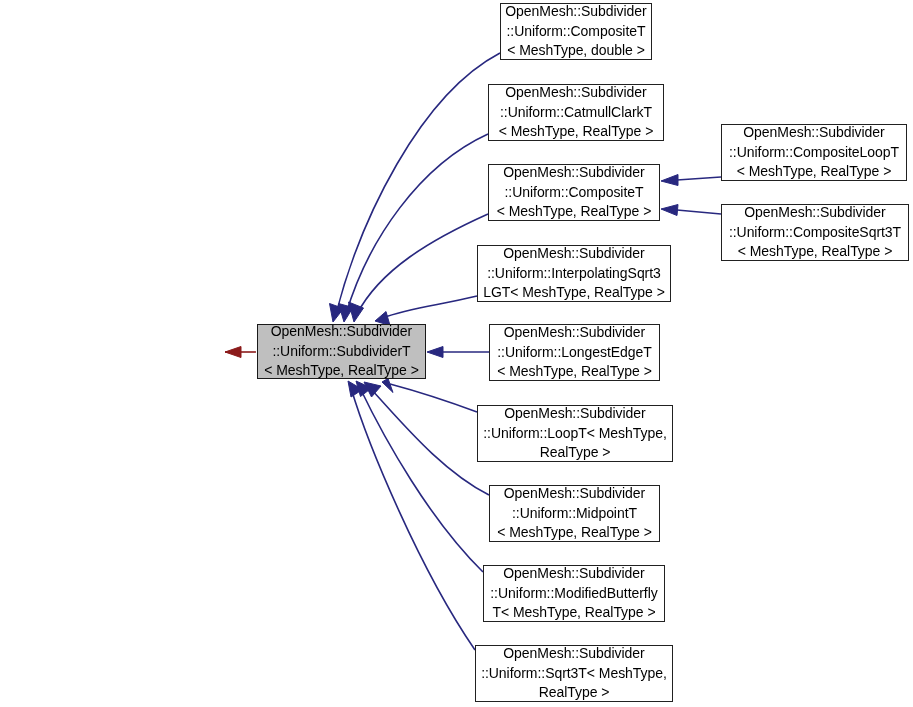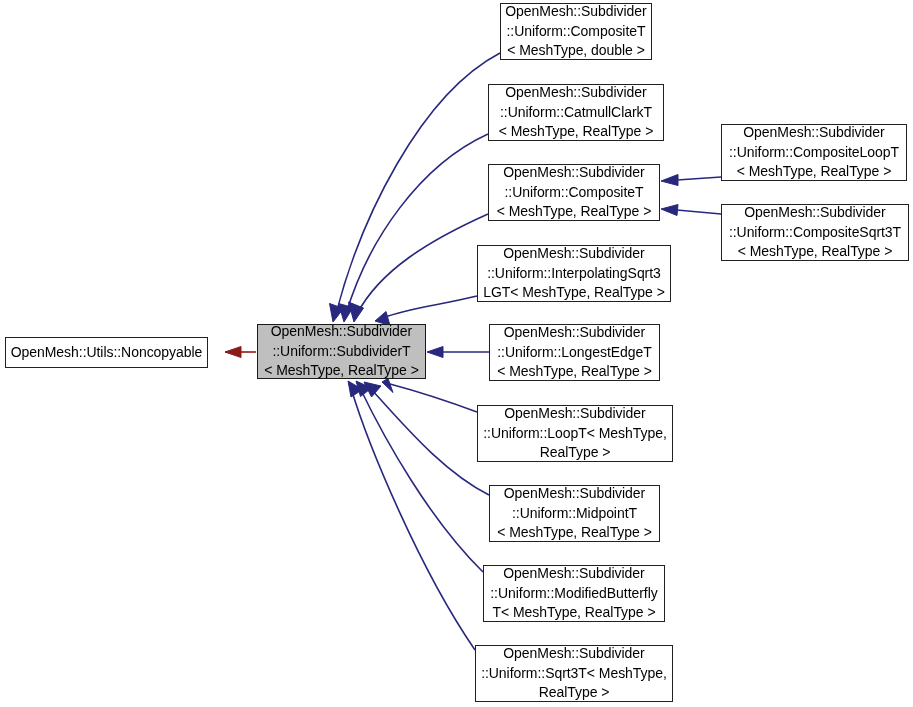--- a/index.html
+++ b/index.html
@@ -114,23 +114,20 @@
       <line x1="721" y1="177" x2="677" y2="180" stroke="#28287f" stroke-width="1.6"></line>
       <polygon points="661,181 678,174.5 678,185.5" fill="#28287f" stroke="#28287f" stroke-width="1"></polygon>
     </g>
 
     <g>
       <line x1="721" y1="214" x2="677" y2="210" stroke="#28287f" stroke-width="1.6"></line>
       <polygon points="661,209 678,204.5 677,215.5" fill="#28287f" stroke="#28287f" stroke-width="1"></polygon>
     </g>
   </svg>
 
-  <div class="node" id="node-noncopyable" title="OpenMesh::Utils::Noncopyable" style="left: 5px; top: 337px; width: 203px; height: 31px;">
-    <span class="label">OpenMesh::Utils::Noncopyable</span>
-  </div>
 
   <div class="node center" id="node-subdividert" title="OpenMesh::Subdivider::Uniform::SubdividerT&lt; MeshType, RealType &gt;" style="left: 257px; top: 324px; width: 169px; height: 55px;">
     <span class="label">OpenMesh::Subdivider
 ::Uniform::SubdividerT
 &lt; MeshType, RealType &gt;</span>
   </div>
 
   <div class="node" id="node-compositet-double" title="OpenMesh::Subdivider::Uniform::CompositeT&lt; MeshType, double &gt;" style="left: 500px; top: 3px; width: 152px; height: 57px;">
     <span class="label">OpenMesh::Subdivider
 ::Uniform::CompositeT

